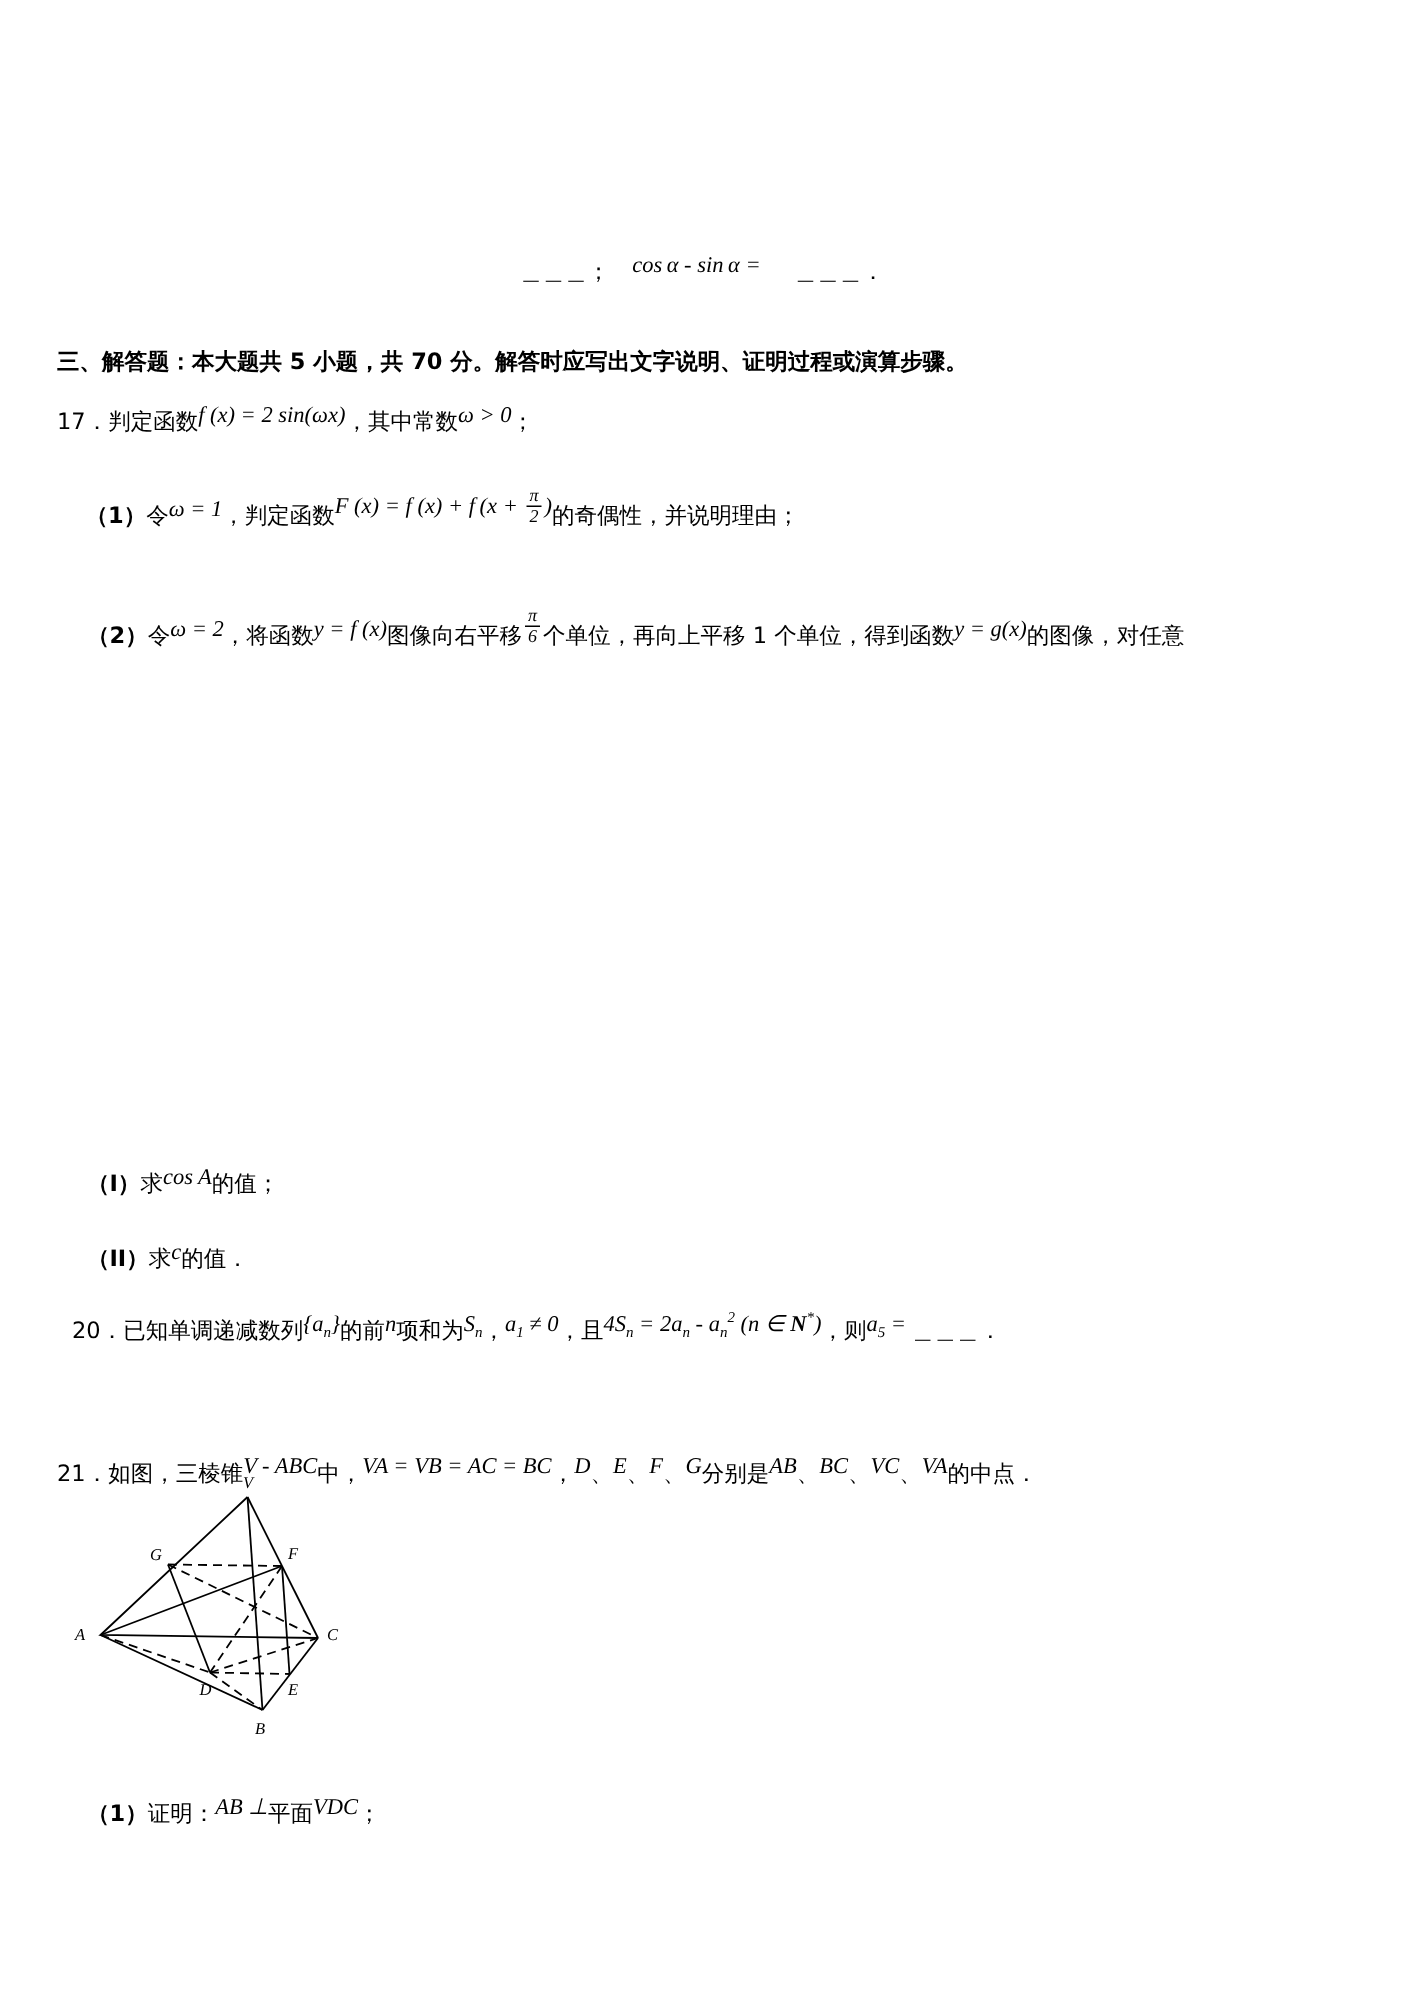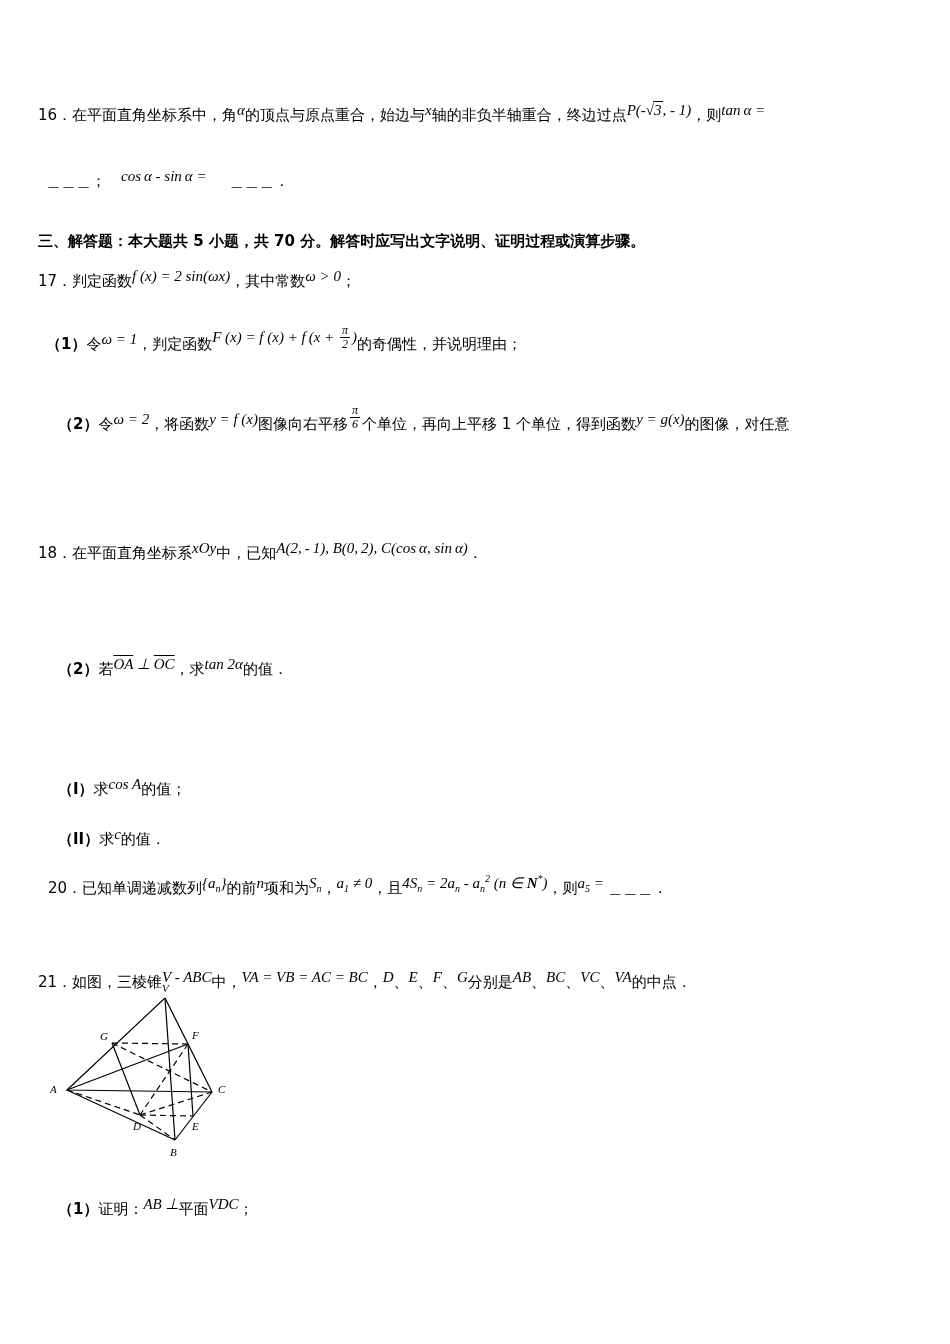--- a/index.html
+++ b/index.html
@@ -74,53 +74,44 @@
   .fig {
     position: absolute;
   }
   .vbar { font-style: normal; }
 </style>
 </head>
 <body>
 
 <div class="page">
 
-  <div class="block" style="left:38px; top:104px; width:880px;">
-    <span class="cn">16．</span><span class="cn">在平面直角坐标系中，角</span><span class="mrun">α</span><span class="cn">的顶点与原点重合，始边与</span><span class="mrun">x</span><span class="cn">轴的非负半轴重合，终边过点</span><span class="mrun">P(-<span class="sqrt"><span class="rad">√</span><span class="val">3</span></span>,&nbsp;-&nbsp;1)</span><span class="cn">，则</span><span class="mrun">tan α =</span>
-  </div>
 
-  <div class="block" style="left:46px; top:170px; width:880px;">
+  <div class="block" style="left:28px; top:170px; width:880px;text-align:center;">
     <span class="cn">＿＿＿</span><span class="cn">；</span>&nbsp;&nbsp;&nbsp;&nbsp;<span class="mrun">cos α - sin α =</span>&nbsp;&nbsp;&nbsp;&nbsp;&nbsp;&nbsp;<span class="cn">＿＿＿．</span>
   </div>
 
   <div class="block" style="left:38px; top:230px; width:880px;">
     <span class="cn" style="font-weight:bold;">三、解答题：本大题共 5 小题，共 70 分。解答时应写出文字说明、证明过程或演算步骤。</span>
   </div>
 
   <div class="block" style="left:38px; top:270px; width:880px;">
     <span class="cn">17．</span><span class="cn">判定函数</span><span class="mrun">f (x) = 2 sin(ωx)</span><span class="cn">，其中常数</span><span class="mrun">ω &gt; 0</span><span class="cn">；</span>
   </div>
 
-  <div class="block" style="left:46px; top:332px; width:880px;">
+  <div class="block" style="left:57px; top:332px; width:880px;">
     <span class="cn" style="font-weight:bold;">（1）</span><span class="cn">令</span><span class="mrun">ω = 1</span><span class="cn">，判定函数</span><span class="mrun up2">F (x) = f (x) + f (x + <span class="frac"><span class="num">π</span><span class="den">2</span></span>)</span><span class="cn">的奇偶性，并说明理由；</span>
   </div>
 
   <div class="block" style="left:58px; top:412px; width:890px;">
     <span class="cn" style="font-weight:bold;">（2）</span><span class="cn">令</span><span class="mrun">ω = 2</span><span class="cn">，将函数</span><span class="mrun">y = f (x)</span><span class="cn">图像向右平移</span><span class="mrun up2"><span class="frac"><span class="num">π</span><span class="den">6</span></span></span><span class="cn">个单位，再向上平移 1 个单位，得到函数</span><span class="mrun">y = g(x)</span><span class="cn">的图像，对任意</span>
   </div>
 
 
-  <div class="block" style="left:38px; top:542px; width:890px;">
-    <span class="cn">18．</span><span class="cn">在平面直角坐标系</span><span class="mrun">xOy</span><span class="cn">中，已知</span><span class="mrun">A(2, - 1), B(0, 2), C(cos α, sin α)</span><span class="cn">．</span>
-  </div>
 
 
-  <div class="block" style="left:58px; top:658px; width:890px;">
-    <span class="cn" style="font-weight:bold;">（2）</span><span class="cn">若</span><span class="mrun"><span style="text-decoration:overline;">OA</span> ⊥ <span style="text-decoration:overline;">OC</span></span><span class="cn">，求</span><span class="mrun">tan 2α</span><span class="cn">的值．</span>
-  </div>
 
 
   <div class="block" style="left:58px; top:828px; width:890px;">
     <span class="cn" style="font-weight:bold;">（II）</span><span class="cn">求</span><span class="mrun">c</span><span class="cn">的值．</span>
   </div>
 
   <div class="block" style="left:58px; top:778px; width:890px;">
     <span class="cn" style="font-weight:bold;">（I）</span><span class="cn">求</span><span class="mrun">cos A</span><span class="cn">的值；</span>
   </div>
 

